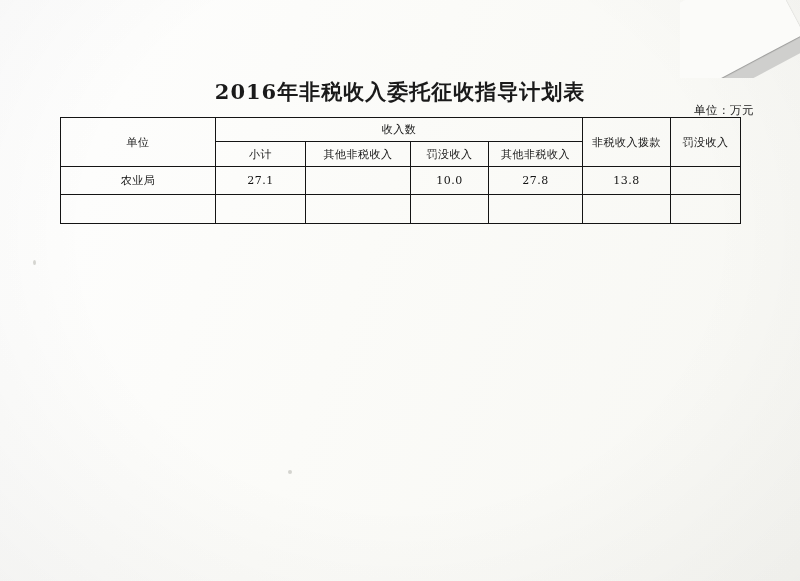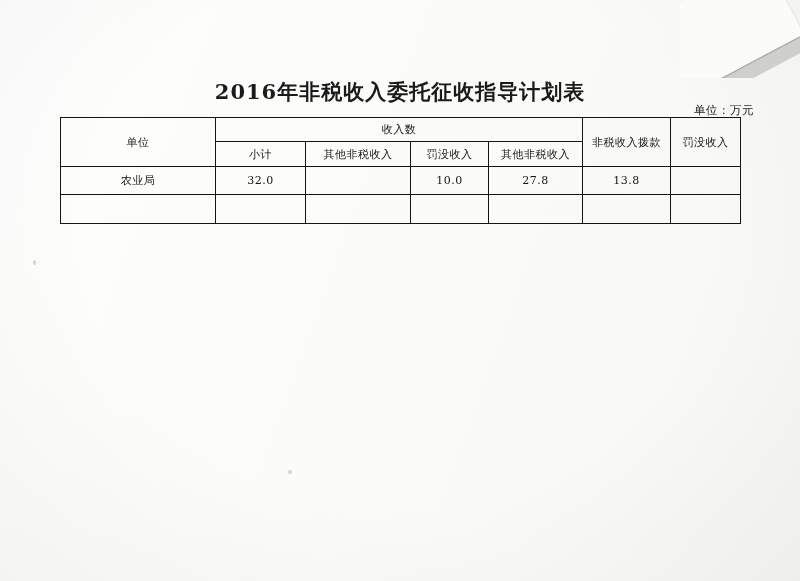--- a/index.html
+++ b/index.html
@@ -159,21 +159,21 @@
           <td rowspan="2">罚没收入</td>
         </tr>
         <tr class="h-row2">
           <td>小计</td>
           <td>其他非税收入</td>
           <td>罚没收入</td>
           <td>其他非税收入</td>
         </tr>
         <tr class="d-row">
           <td class="unit-cell">农业局</td>
-          <td class="num">32.0</td>
+          <td class="num">27.1</td>
           <td class="num"></td>
           <td class="num">10.0</td>
           <td class="num">27.8</td>
           <td class="num">13.8</td>
           <td class="num"></td>
         </tr>
         <tr class="e-row">
           <td class="unit-cell"></td>
           <td class="num"></td>
           <td class="num"></td>

